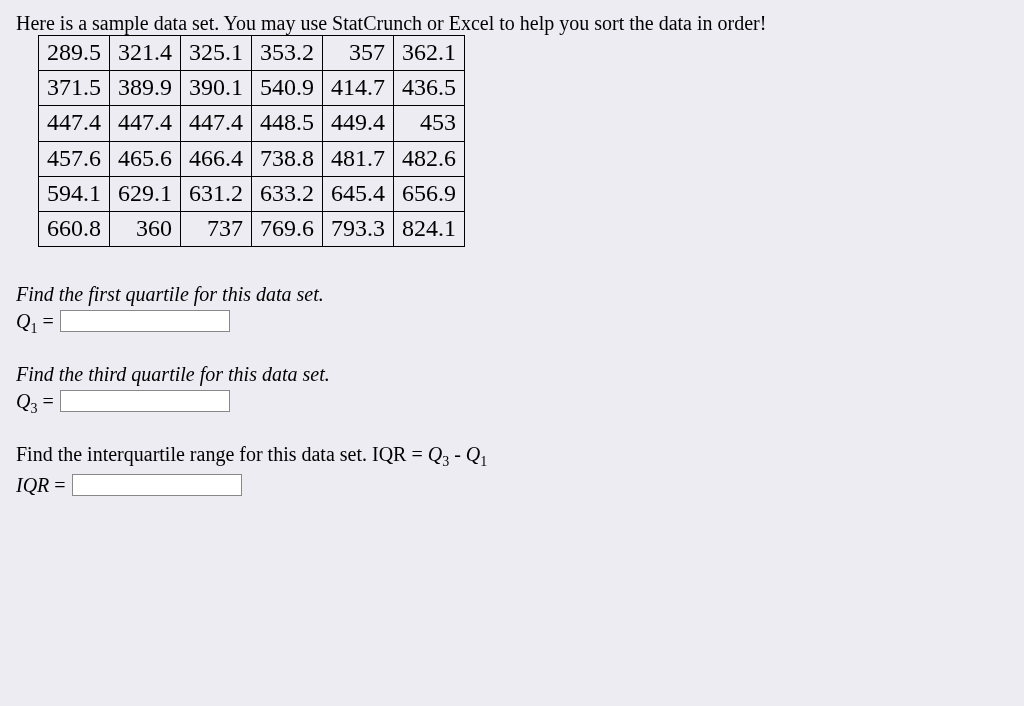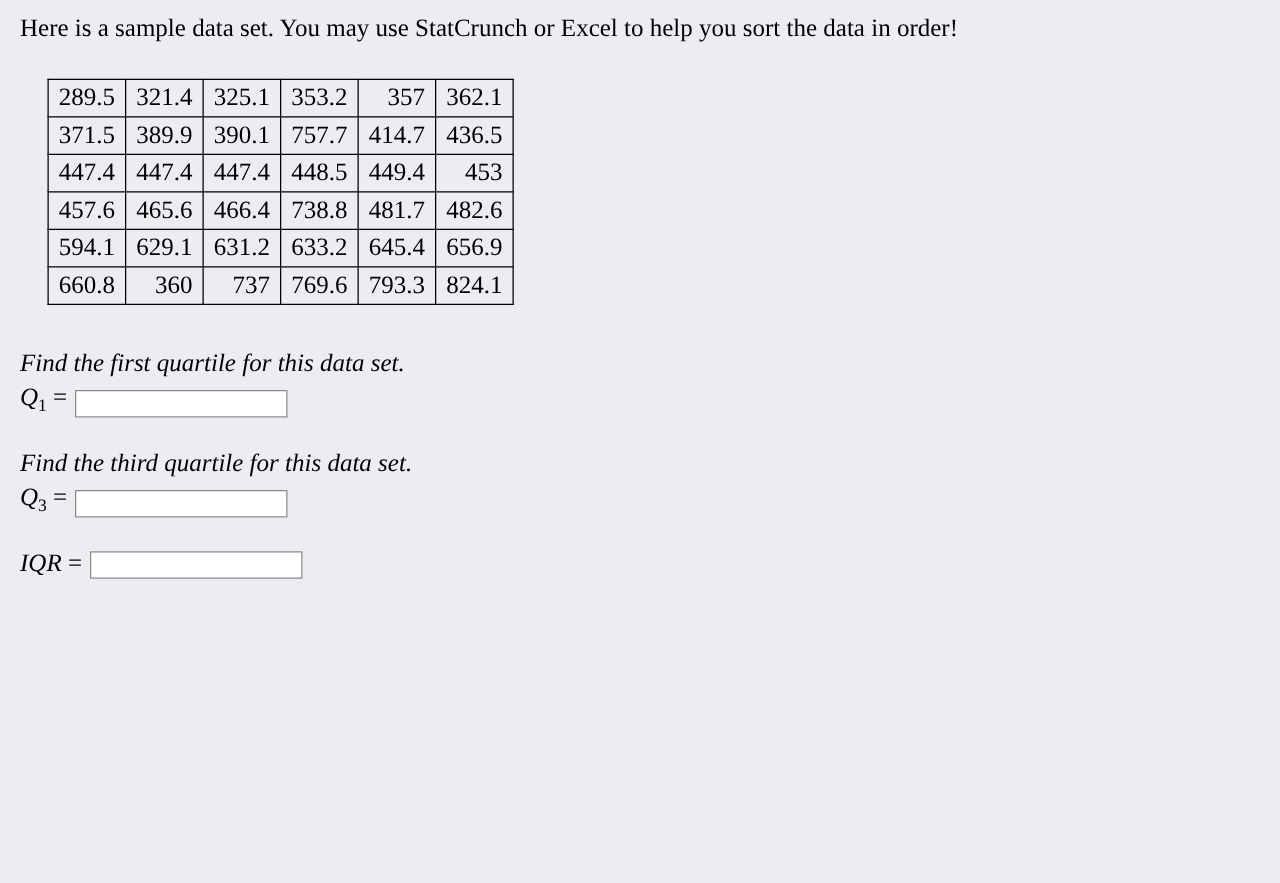--- a/index.html
+++ b/index.html
@@ -10,45 +10,44 @@
     body {
       font-family: 'Times New Roman', Times, serif;
       font-size: 20px;
       background-color: #ececf2;
       color: #000;
       padding: 12px 16px;
       width: 1024px;
       height: 706px;
     }
     .intro {
-      margin-bottom: 28px;
     }
     .data-table {
       border-collapse: collapse;
       margin-left: 22px;
       margin-bottom: 36px;
     }
     .data-table td {
       border: 1px solid #000;
       padding: 1px 8px 2px 8px;
       text-align: right;
       min-width: 62px;
-      font-size: 20px;
+      font-size: 24px;
       line-height: 1.3;
     }
     .question-block {
       margin-bottom: 26px;
     }
     .question-text {
       margin-bottom: 4px;
       font-style: italic;
     }
     .answer-line {
       display: flex;
-      align-items: flex-end;
+      align-items: flex-start;
       gap: 6px;
     }
     .var-label {
       font-style: italic;
       font-family: 'Times New Roman', Times, serif;
     }
     .sub {
       font-size: 0.7em;
       vertical-align: sub;
       font-style: normal;
@@ -80,21 +79,21 @@
         <td>321.4</td>
         <td>325.1</td>
         <td>353.2</td>
         <td>357</td>
         <td>362.1</td>
       </tr>
       <tr>
         <td>371.5</td>
         <td>389.9</td>
         <td>390.1</td>
-        <td>757.7</td>
+        <td>540.9</td>
         <td>414.7</td>
         <td>436.5</td>
       </tr>
       <tr>
         <td>447.4</td>
         <td>447.4</td>
         <td>447.4</td>
         <td>448.5</td>
         <td>449.4</td>
         <td>453</td>
@@ -136,17 +135,18 @@
 
 <div class="question-block">
   <p class="question-text">Find the third quartile for this data set.</p>
   <div class="answer-line">
     <span><span class="var-label">Q</span><span class="sub">3</span> <span class="equals">=</span></span>
     <input type="text" class="answer-input" style="">
   </div>
 </div>
 
 <div class="question-block">
+  <p class="iqr-formula"><span>Find the interquartile range for this data set. IQR = </span><span class="var-label">Q</span><span class="sub">3</span><span> - </span><span class="var-label">Q</span><span class="sub">1</span></p>
   <div class="answer-line">
     <span><span class="var-label">IQR</span> <span class="equals">=</span></span>
     <input type="text" class="answer-input" style="">
   </div>
 </div>
 
 </body></html>

